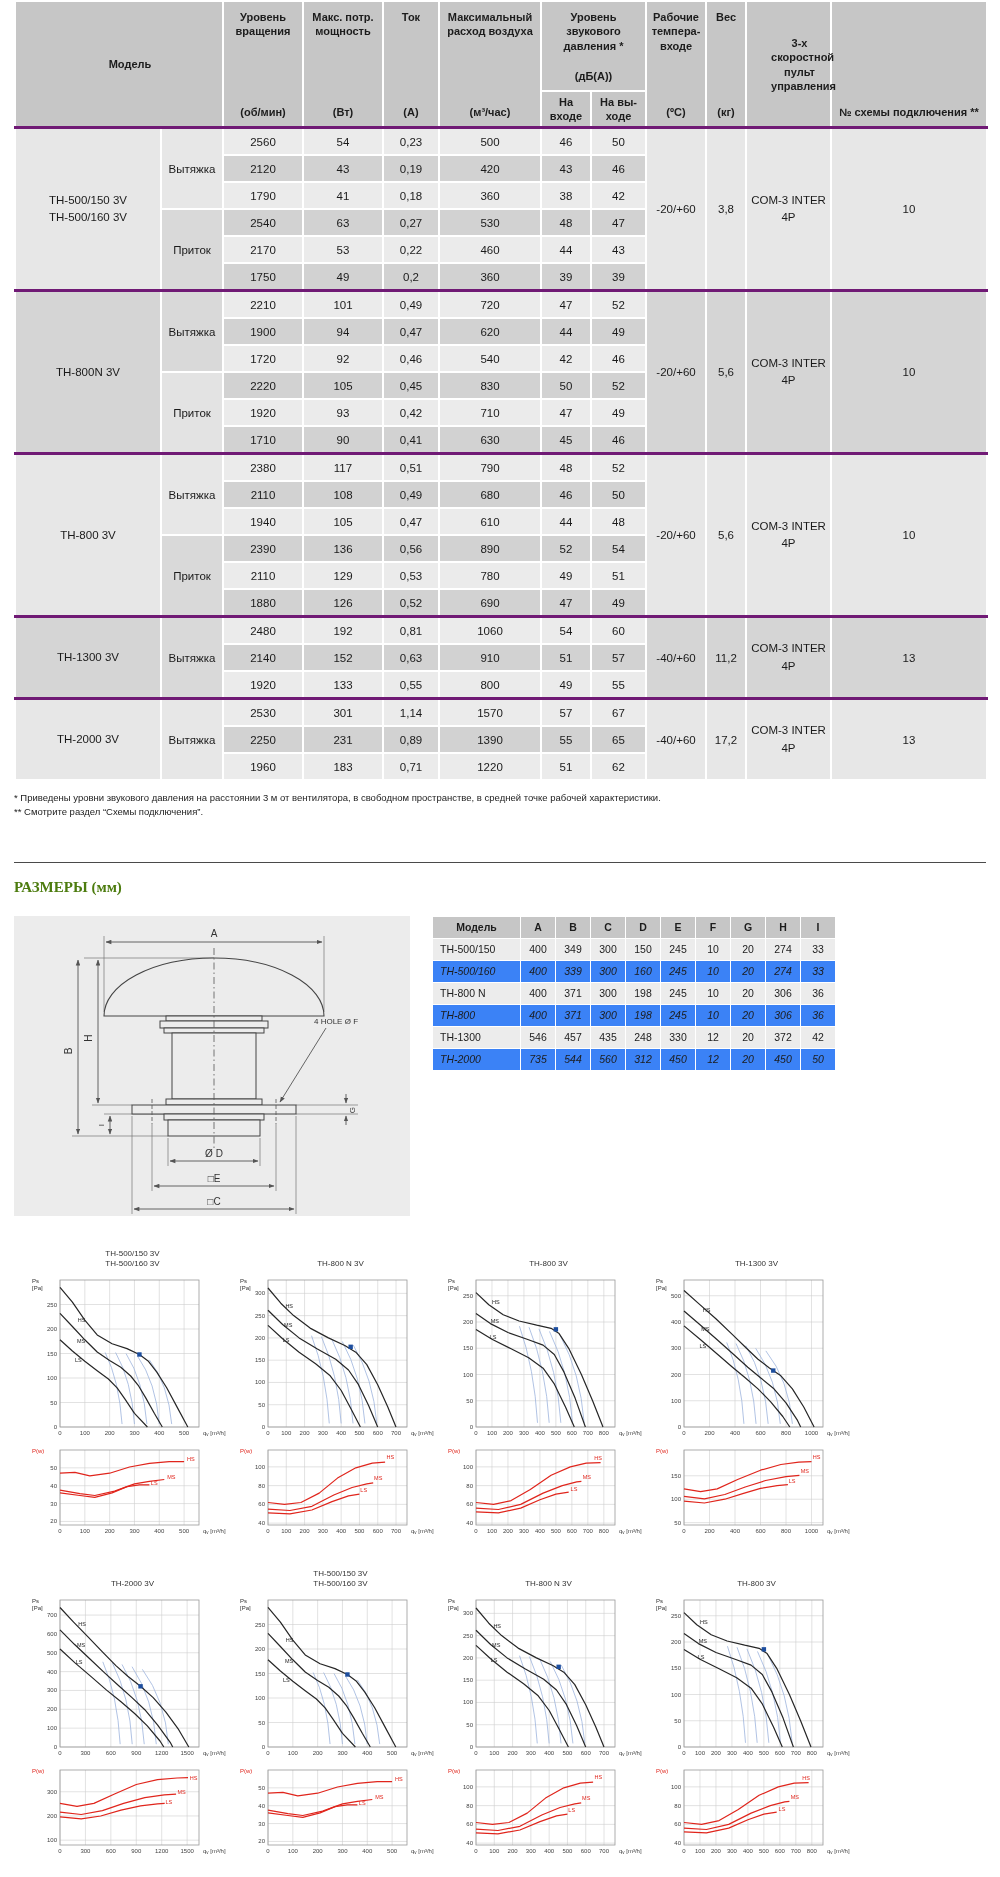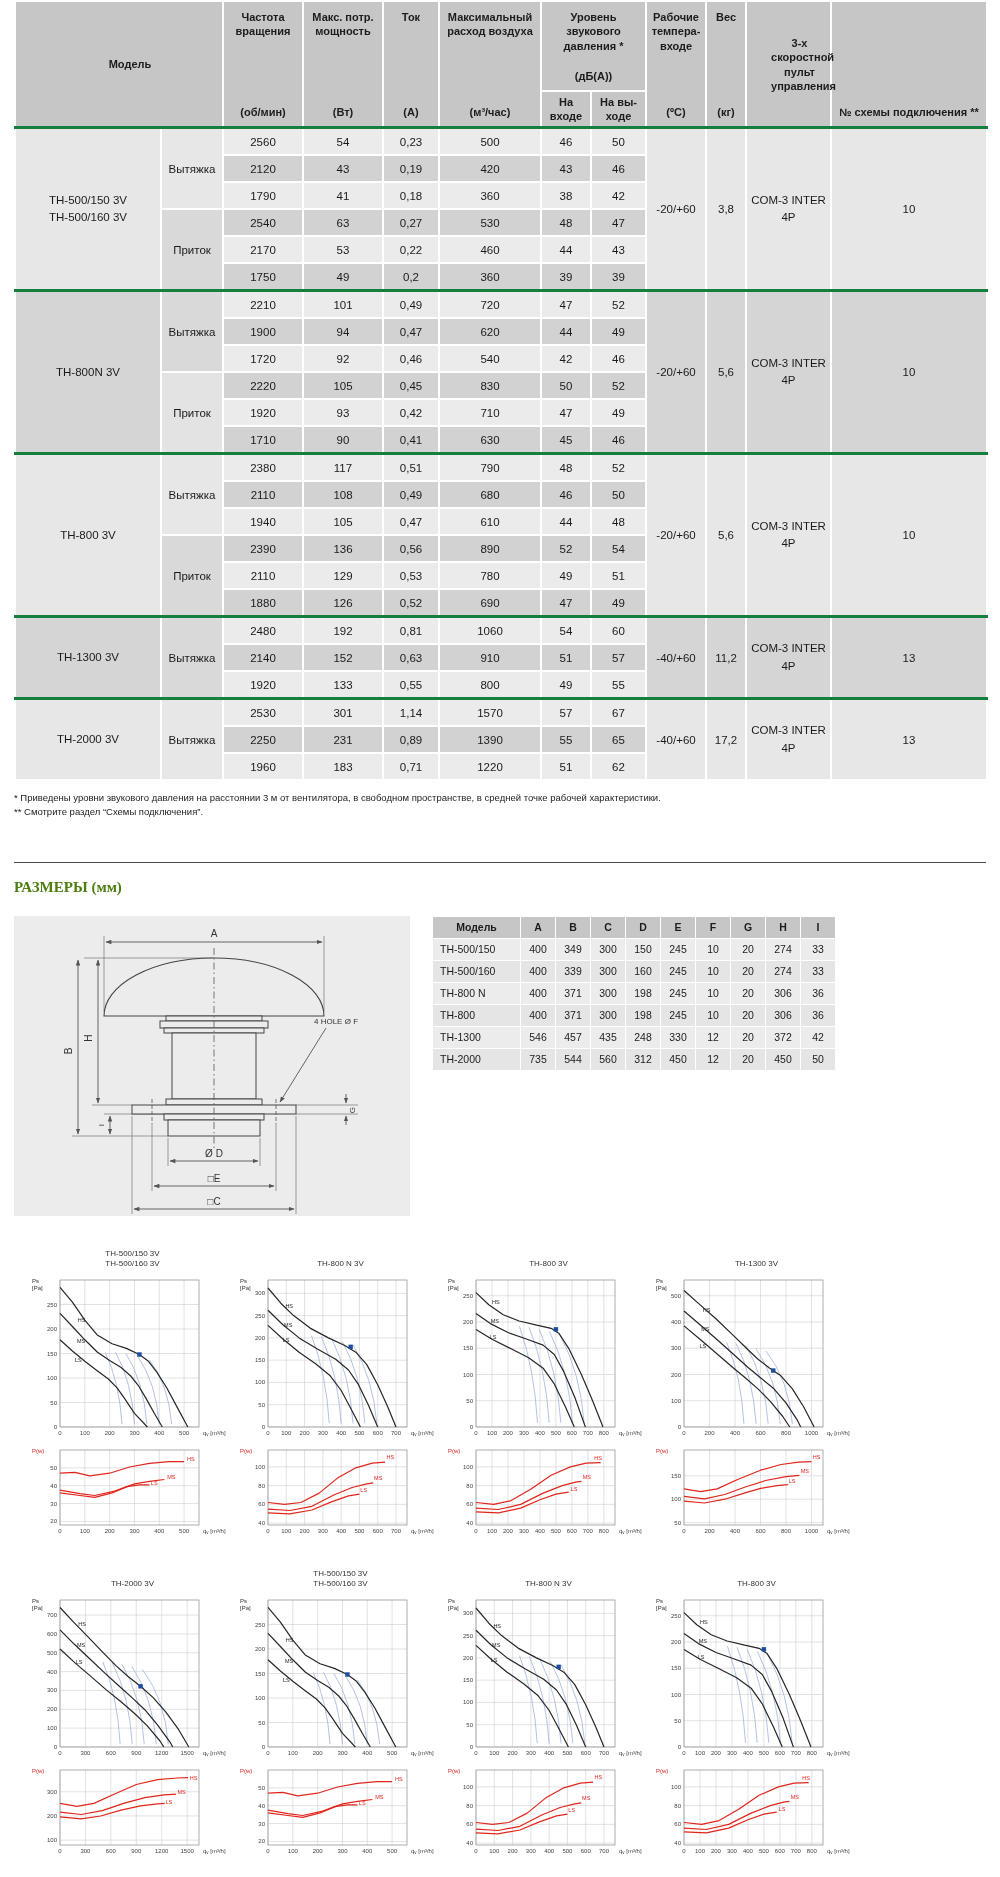--- a/index.html
+++ b/index.html
@@ -17,34 +17,34 @@
   .hcell.center{justify-content:center;padding-left:24px;}
   .hcell.top{justify-content:flex-end;}
   .hcell .unit{font-weight:bold;}
   th.hrow1{height:88px;}
   th.sub{height:34px;font-size:11px;}
   table.spec td{height:25px;font-size:11.5px;color:#1a1a1a;}
   td.vL{background:#ebebeb;} td.vD{background:#d2d2d2;}
   td.mGE{background:#e7e7e7;} td.mGO{background:#d5d5d5;}
   td.dirE{background:#e7e7e7;} td.dirO{background:#d9d9d9;}
   td.dirE2{background:#d9d9d9;} td.dirO2{background:#e3e3e3;}
-  tr.gs>td{border-top:3px solid #15803d;}
+  tr.gs>td{border-top:3px solid #701a75;}
   td.model div{line-height:1.45;}
 
   .footnotes{margin-top:10px;font-size:9.5px;line-height:1.5;color:#222;}
   .divider{border:none;border-top:1.5px solid #4a4a4a;margin:42px 0 0 0;width:972px;}
 
   
   .dims-wrap{display:flex;margin-top:20px;align-items:flex-start;}
   .diagram-box{width:396px;height:300px;background:#ececec;flex:0 0 auto;}
   table.dims{border-collapse:collapse;table-layout:fixed;margin-left:22px;}
   table.dims th,table.dims td{border:1.5px solid #fff;font-size:10.5px;height:21px;text-align:center;padding:0 3px;}
   table.dims th{background:#c6c6c6;font-weight:bold;}
   table.dims td.mname{text-align:left;padding-left:7px;}
-  tr.dimL>td{background:#ececec;margin-left:26px;} tr.dimD>td{background:#e5e5e5;}
+  tr.dimL>td{background:#ececec;margin-left:26px;} tr.dimD>td{background:#3b82f6;font-style:italic;}
 
   
   .charts-grid{margin:30px 0 0 16px;display:grid;grid-template-columns:repeat(4,205px);column-gap:3px;row-gap:26px;}
   .chart-cell{width:205px;}
   .chart-title{height:24px;display:flex;flex-direction:column;justify-content:flex-end;
     text-align:center;font-size:8px;color:#333;line-height:1.3;margin-bottom:2px;}
   svg{display:block;}
   text{font-family:"Liberation Sans","DejaVu Sans",sans-serif;}
 </style>
 </head>
@@ -71,21 +71,21 @@
     </colgroup>
     <thead>
       <tr>
         <th class="hrow1" rowspan="2" colspan="2">
           <div class="hcell center">
                 <span>Модель</span>
               </div>
             </th>
         <th class="hrow1" rowspan="2">
           <div class="hcell">
-                <span>Частота вращения</span>
+                <span>Уровень вращения</span>
                 <span class="unit">(об/мин)</span>
               </div>
             </th>
         <th class="hrow1" rowspan="2">
           <div class="hcell">
                 <span>Макс. потр. мощность</span>
                 <span class="unit">(Вт)</span>
               </div>
             </th>
         <th class="hrow1" rowspan="2">

